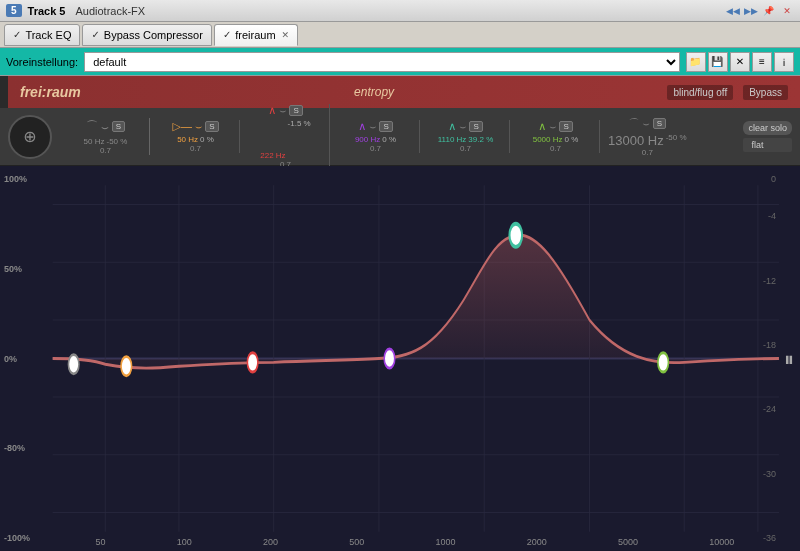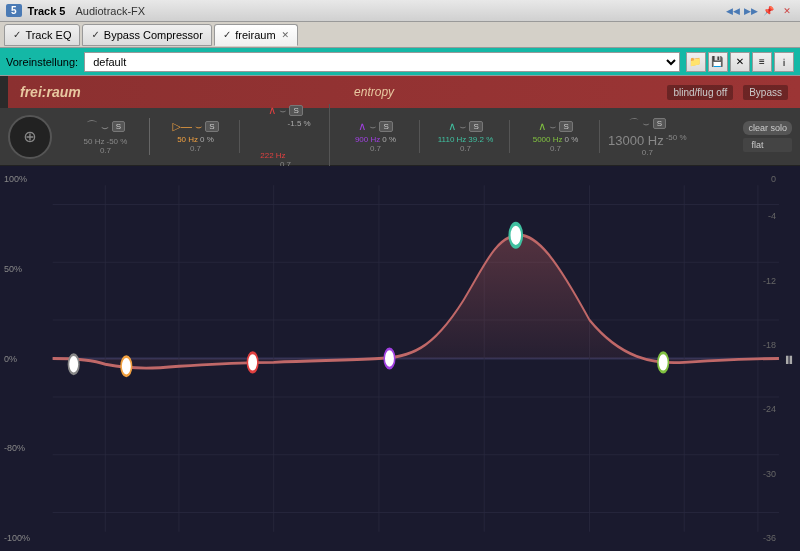--- a/index.html
+++ b/index.html
@@ -237,20 +237,21 @@
       left: 4px;
       top: 0;
       bottom: 0;
       display: flex;
       flex-direction: column;
       justify-content: space-between;
       padding: 8px 0;
       font-size: 9px;
       color: #888;
       z-index: 2;
+      font-weight: bold;
     }
     .eq-labels-bottom {
       position: absolute;
       bottom: 4px;
       left: 60px;
       right: 30px;
       display: flex;
       justify-content: space-around;
       font-size: 9px;
       color: #888;
@@ -546,20 +547,30 @@
     </svg>
 
     <div class="eq-labels-left">
       <span>100%</span>
       <span>50%</span>
       <span>0%</span>
       <span>-80%</span>
       <span>-100%</span>
     </div>
 
+    <div class="eq-labels-bottom">
+      <span>50</span>
+      <span>100</span>
+      <span>200</span>
+      <span>500</span>
+      <span>1000</span>
+      <span>2000</span>
+      <span>5000</span>
+      <span>10000</span>
+    </div>
 
     <div class="eq-right-labels">
       <span>0</span>
       <span>-4</span>
       <span></span>
       <span>-12</span>
       <span></span>
       <span>-18</span>
       <span></span>
       <span>-24</span>

